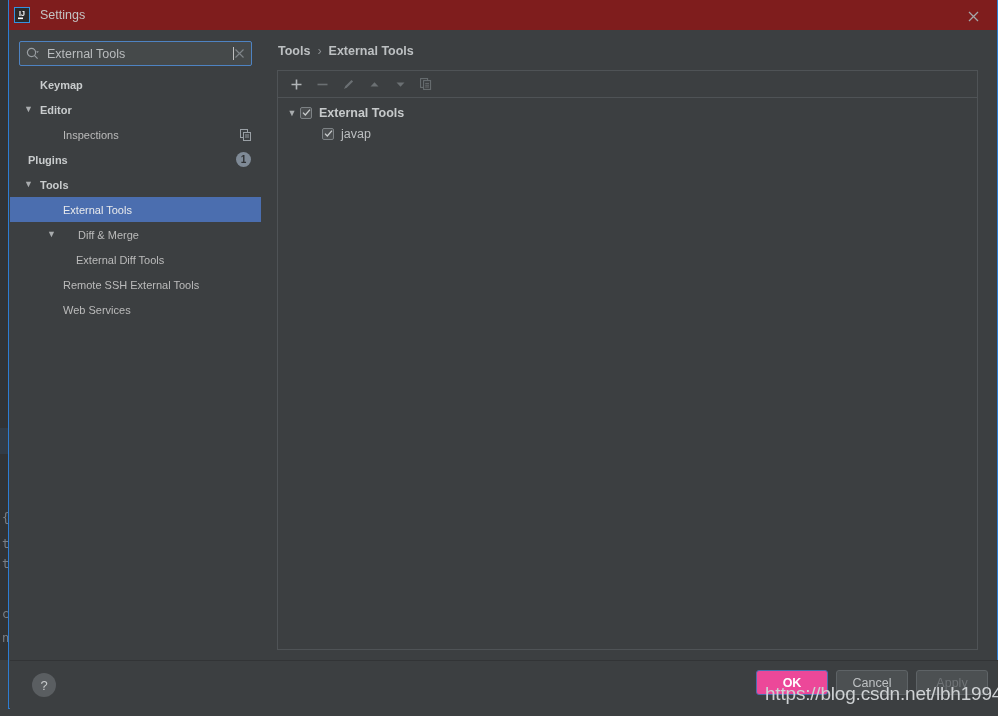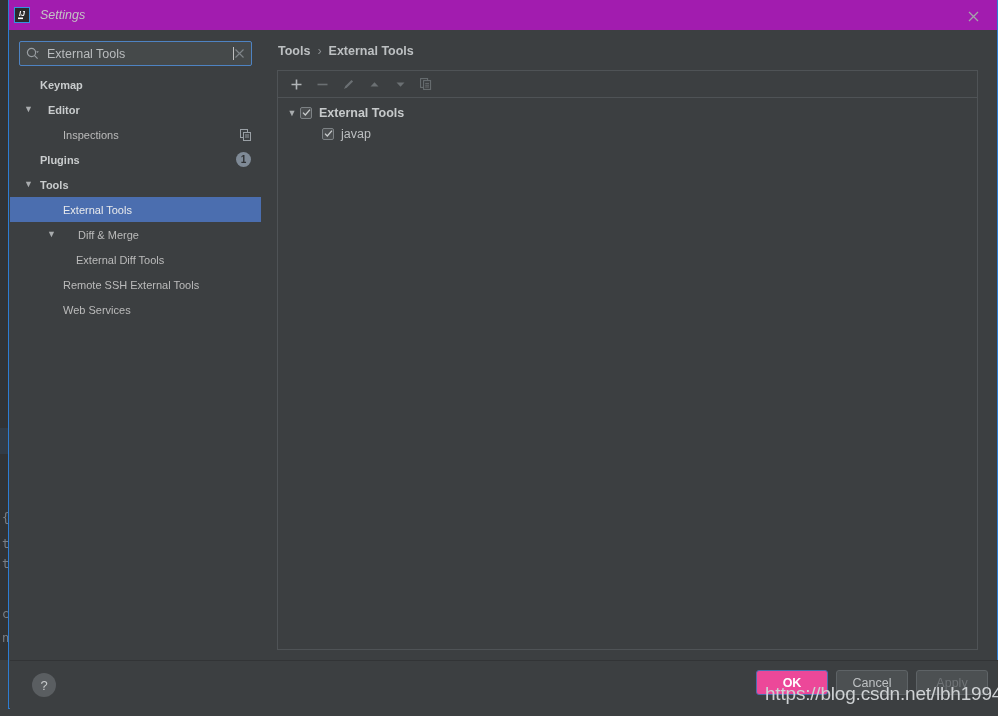--- a/index.html
+++ b/index.html
@@ -56,24 +56,23 @@
     left: 8px; top: 0;
     width: 990px; height: 709px;
     background: #3c3f41;
     border: 1px solid #2d7dd2;
     border-top: none;
     box-sizing: border-box;
   }
   #dialog-titlebar {
     position: relative;
     height: 30px;
-    background: #a21caf;
-    display: flex;
-    align-items: center;
-    font-style: italic;
+    background: #7f1d1d;
+    display: flex;
+    align-items: center;
   }
   #ij-logo {
     width: 16px; height: 16px;
     margin-left: 5px;
     border: 1px solid #3592e0;
     background: #2b2b2b;
     display: flex;
     align-items: center;
     justify-content: center;
     box-sizing: border-box;
@@ -379,34 +378,34 @@
           </span>
         </div>
       </div>
 
       <div id="settings-tree">
           <div class="tree-row bold">
             <span class="row-label" style="margin-left: 30px;">Keymap</span>
           </div>
           <div class="tree-row bold">
             <span class="twisty" style="left: 14px;">▼</span>
-            <span class="row-label" style="margin-left: 38px;">Editor</span>
+            <span class="row-label" style="margin-left: 30px;">Editor</span>
           </div>
           <div class="tree-row">
             <span class="row-label" style="margin-left: 53px;">Inspections</span>
             <span class="row-icon-right">
               <svg width="11" height="12" viewBox="0 0 11 12">
                 <rect x="0.5" y="0.5" width="7" height="8" stroke="#9aa0a5" stroke-width="1" fill="none"></rect>
                 <rect x="3.5" y="3.5" width="7" height="8" stroke="#9aa0a5" stroke-width="1" fill="#3c3f41"></rect>
                 <path d="M5 6h4M5 8h4" stroke="#9aa0a5" stroke-width="0.9"></path>
               </svg>
             </span>
           </div>
           <div class="tree-row bold">
-            <span class="row-label" style="margin-left: 30px;">Plugins</span>
+            <span class="row-label" style="margin-left: 18px;">Plugins</span>
             <span class="row-badge">1</span>
           </div>
           <div class="tree-row bold">
             <span class="twisty" style="left: 14px;">▼</span>
             <span class="row-label" style="margin-left: 30px;">Tools</span>
           </div>
           <div class="tree-row selected">
             <span class="row-label" style="margin-left: 53px;">External Tools</span>
           </div>
           <div class="tree-row">

